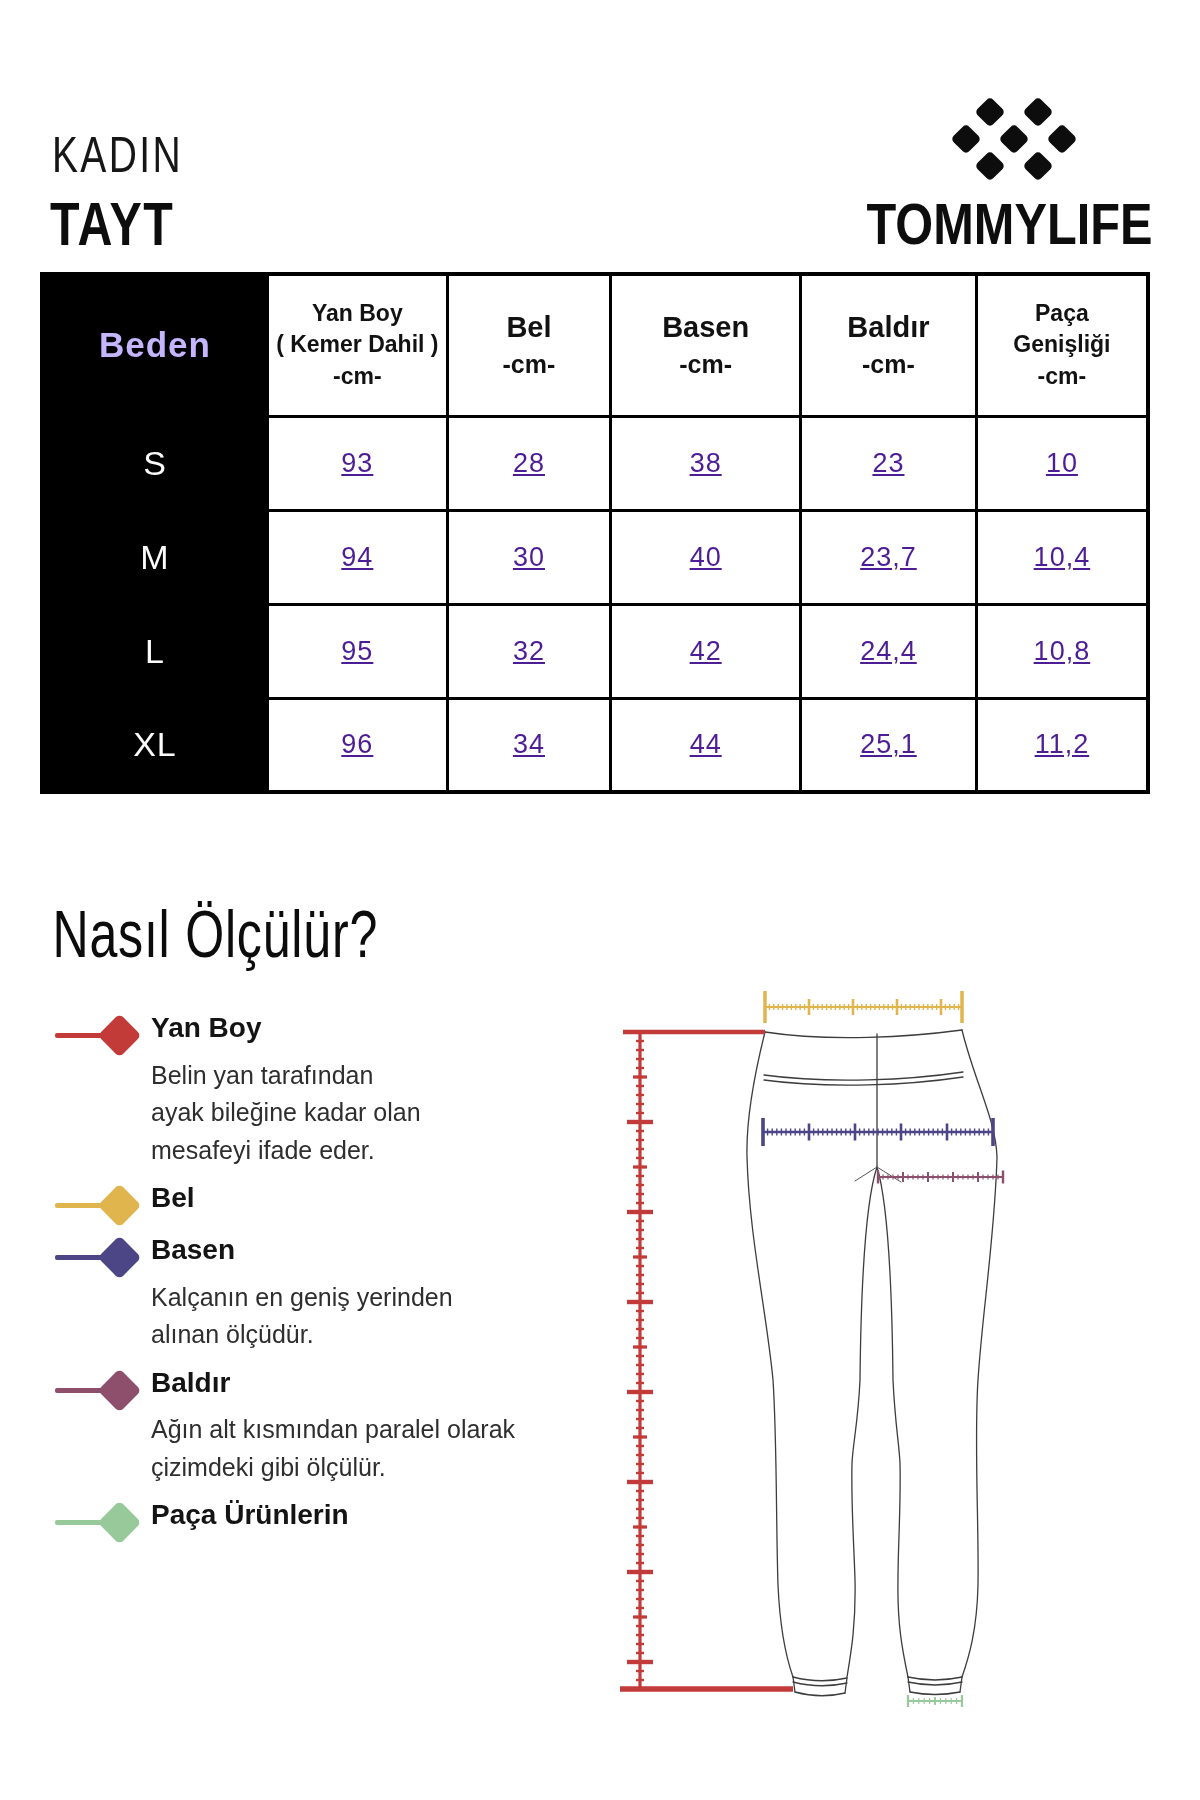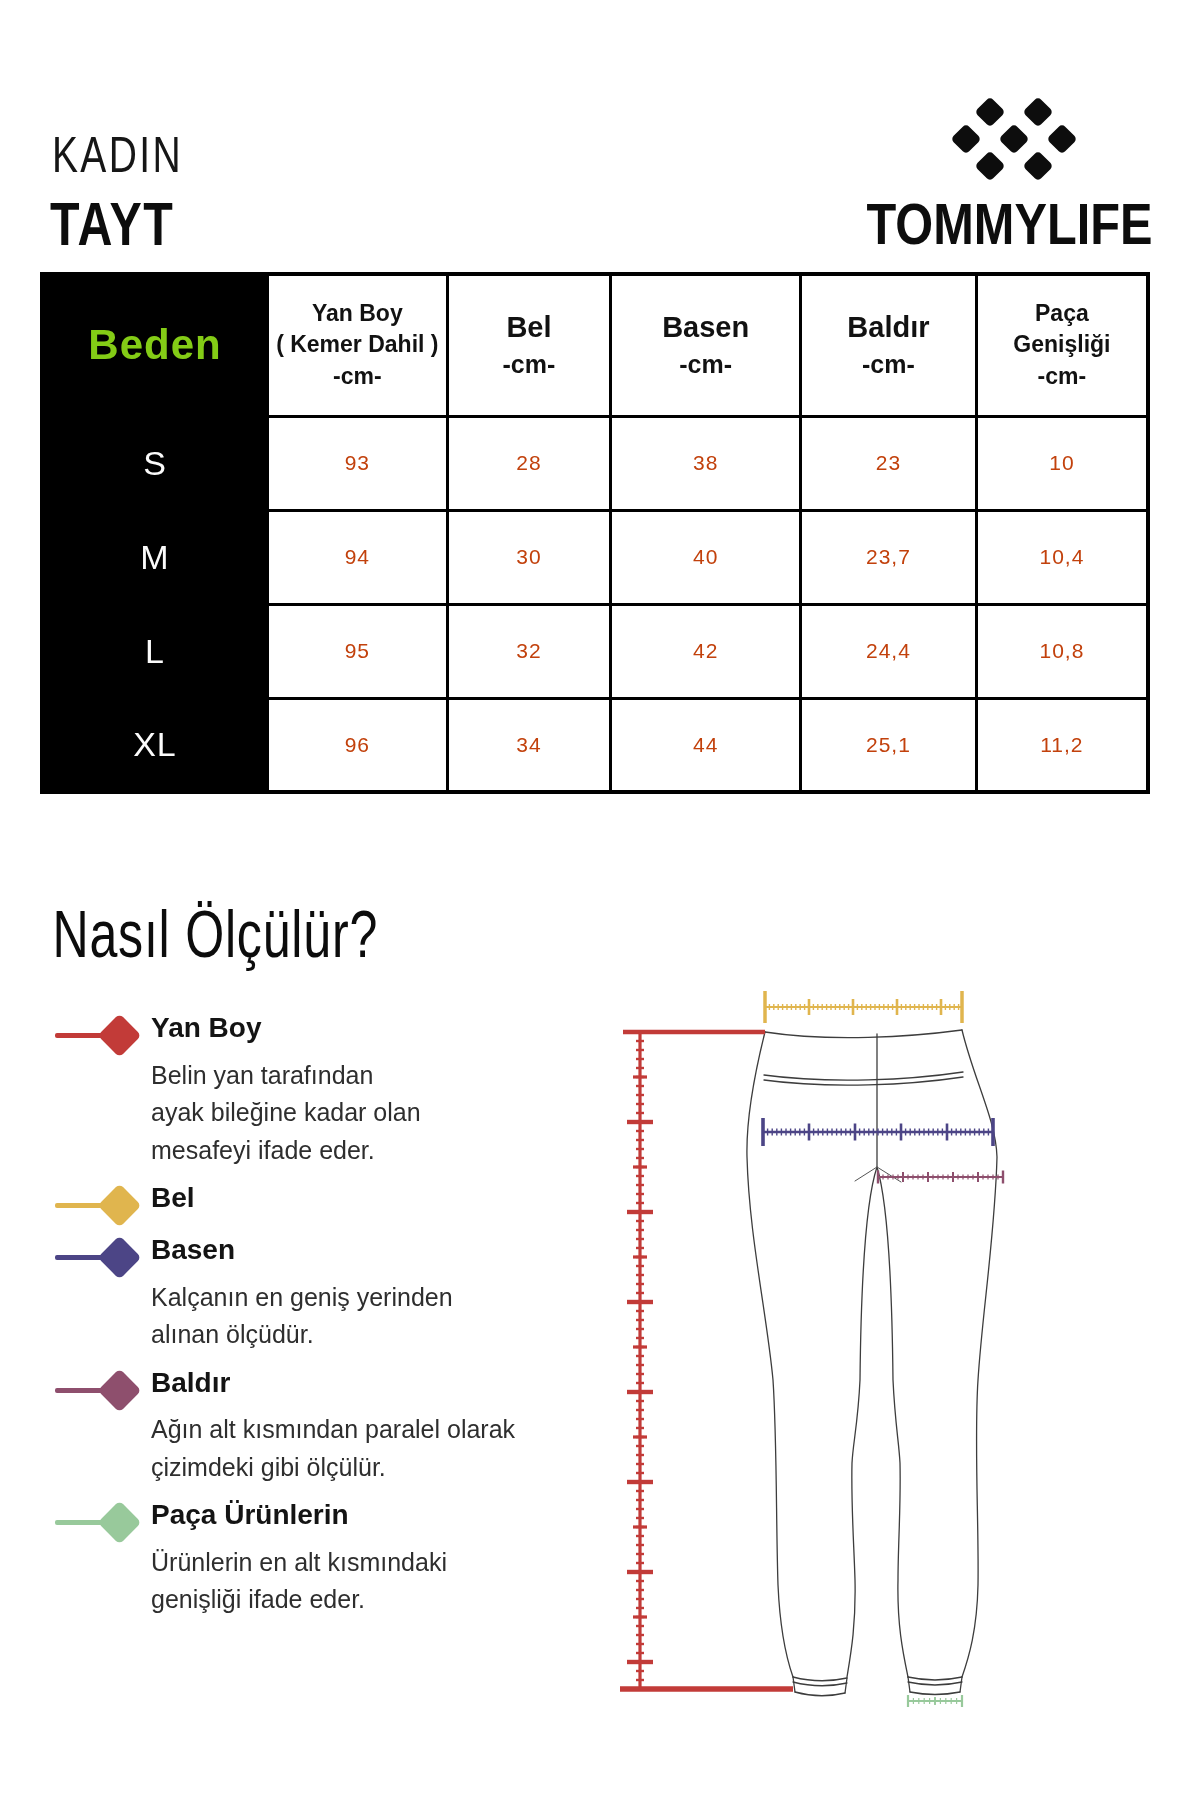--- a/index.html
+++ b/index.html
@@ -17,26 +17,26 @@
 
   
   .tbl-wrap{position:absolute;left:40px;top:272px;width:1110px;height:518px;}
   table.size{border-collapse:collapse;width:1110px;height:518px;table-layout:fixed;}
   table.size td,table.size th{border:3px solid #000;text-align:center;vertical-align:middle;padding:0;}
   table.size{border:4px solid #000;}
   .c0{width:222px;} .c1{width:177px;} .c2{width:161px;} .c3{width:187px;} .c4{width:173px;} .c5{width:169px;}
   tr.hdr{height:142px;}
   tr.data{height:94px;}
   .dark{background:#000;color:#fff;border-color:#000;}
-  .beden{font-size:42px;letter-spacing:1px;color:#84cc16;}
+  .beden{font-size:35px;letter-spacing:1px;color:#c4b5fd;}
   .hline-lg{font-size:29px;line-height:1.35;color:#121212;}
   .hline-sm{font-size:23px;line-height:1.38;color:#121212;}
   .hline-cm{font-size:25px;line-height:1.4;color:#121212;}
   .size-letter{font-size:34px;color:#fbfbfb;letter-spacing:1px;}
-  .val{font-size:21px;color:#c2410c;letter-spacing:1px;}
+  .val{font-size:27px;color:#4c1d95;letter-spacing:1px;text-decoration:underline;}
 
   
   .howto-title-wrap{position:absolute;left:1px;top:896px;width:1160px;text-align:left;}
   .howto-title{display:inline-block;font-size:66px;font-weight:400;color:#0c0c0c;
                transform:scaleX(0.76);transform-origin:center top;letter-spacing:1px;white-space:nowrap;}
 
   
   .legend{position:absolute;left:55px;top:1008px;width:520px;}
   .legend-item{display:flex;align-items:flex-start;margin-bottom:9px;}
   .marker{width:96px;flex:0 0 96px;display:flex;align-items:center;margin-top:12px;}
@@ -193,22 +193,20 @@
 çizimdeki gibi ölçülür.</div>
       </div>
     </div>
     <div class="legend-item">
       <div class="marker">
         <span class="mline" style="background: rgb(152, 201, 155);"></span>
         <span class="mdiamond" style="background: rgb(152, 201, 155);"></span>
       </div>
       <div class="ltext">
         <div class="lname">Paça Ürünlerin</div>
-        <div class="ldesc">Ürünlerin en alt kısmındaki
-genişliği ifade eder.</div>
       </div>
     </div>
   </div>
 
   <svg id="drawing" class="drawing" width="420" height="740" viewBox="0 0 420 740">
 
     <g>
       <path class="ln" d="M160,47 C225,57 305,52 357,45"></path>
       <path class="ln" d="M159,90 C225,99 305,95 358,87"></path>
       <path class="ln" d="M159,95 C225,104 305,100 358,92"></path>

